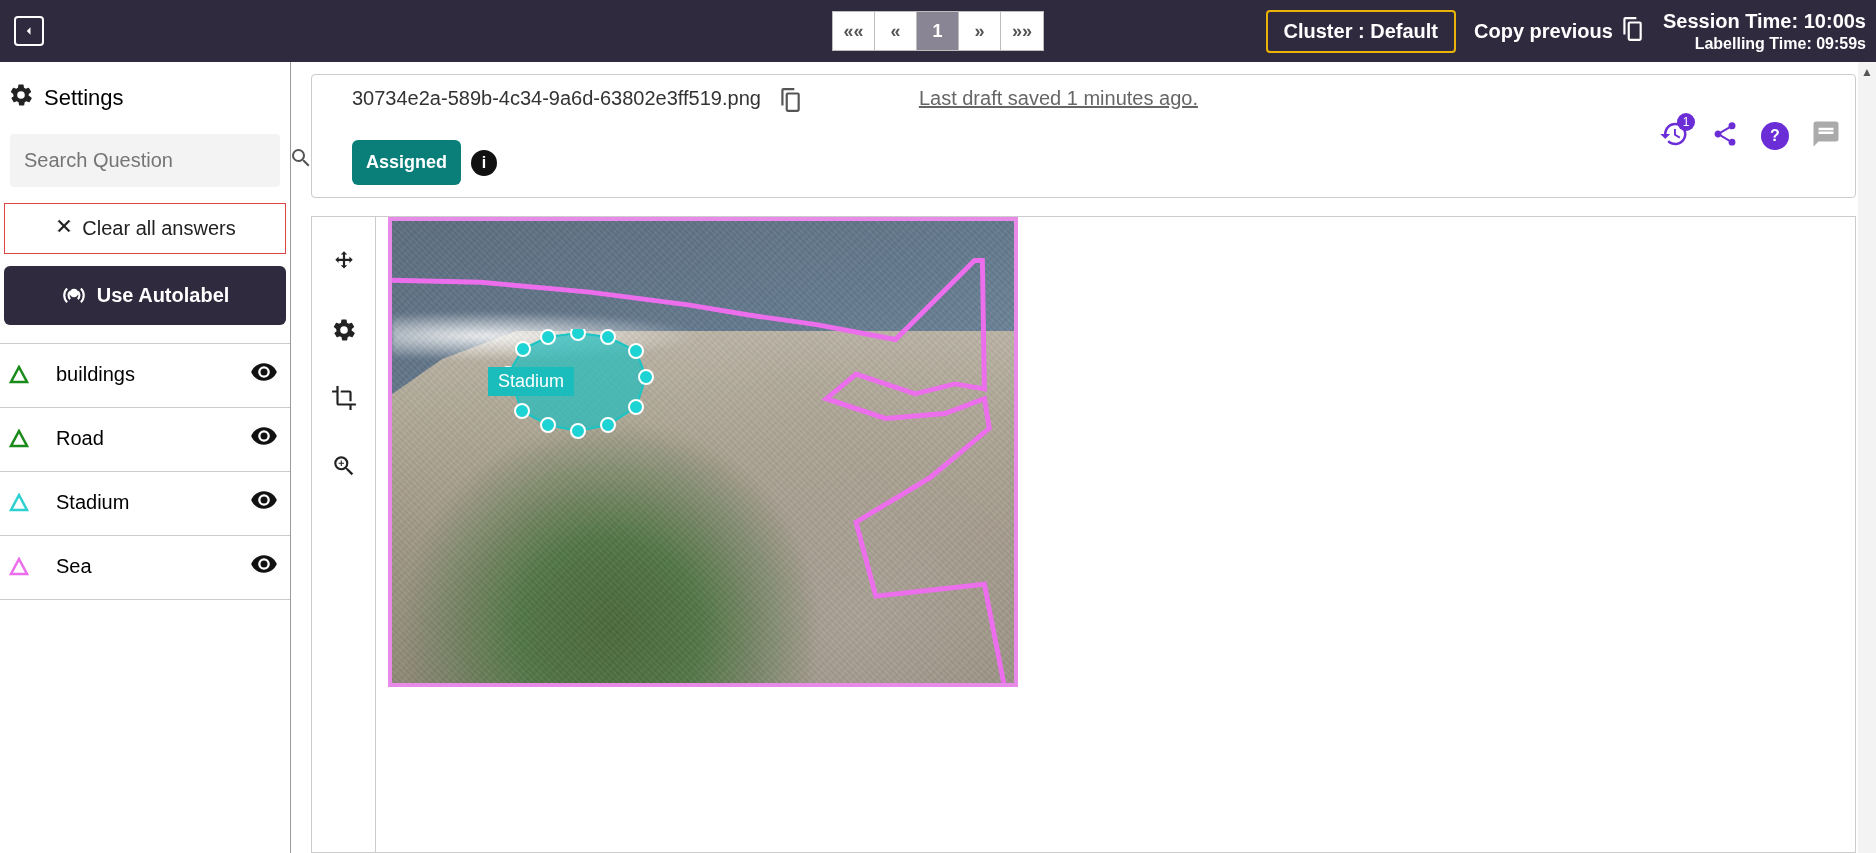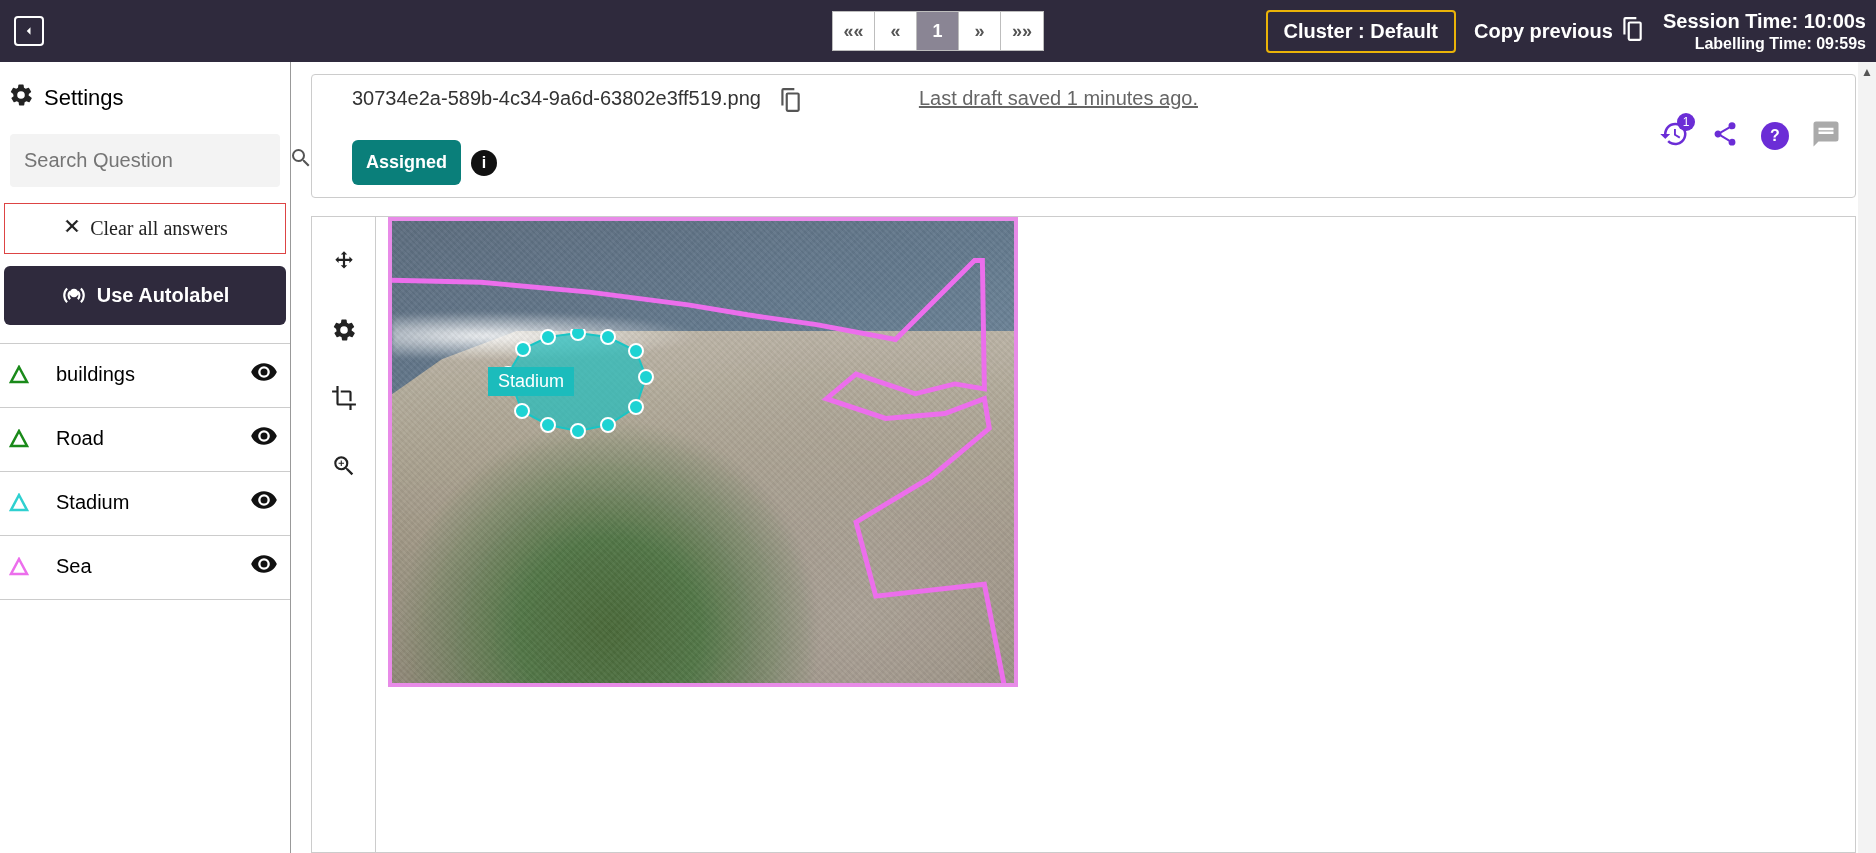--- a/index.html
+++ b/index.html
@@ -106,21 +106,20 @@
 
   .clear-btn {
     margin: 0 4px 12px 4px;
     border: 1px solid #d44;
     color: #222;
     background: #fff;
     font-size: 20px;
     padding: 12px;
     display:flex; align-items:center; justify-content:center; gap:8px;
     cursor: pointer;
-    font-family: Liberation Serif, serif;
   }
   .clear-btn svg { width:20px; height:20px; fill:#222; stroke:#222; }
 
   .autolabel-btn {
     margin: 0 4px 18px 4px;
     background: #2f2a3d;
     color:#fff;
     font-size: 20px; font-weight:600;
     padding: 14px;
     display:flex; align-items:center; justify-content:center; gap:10px;

